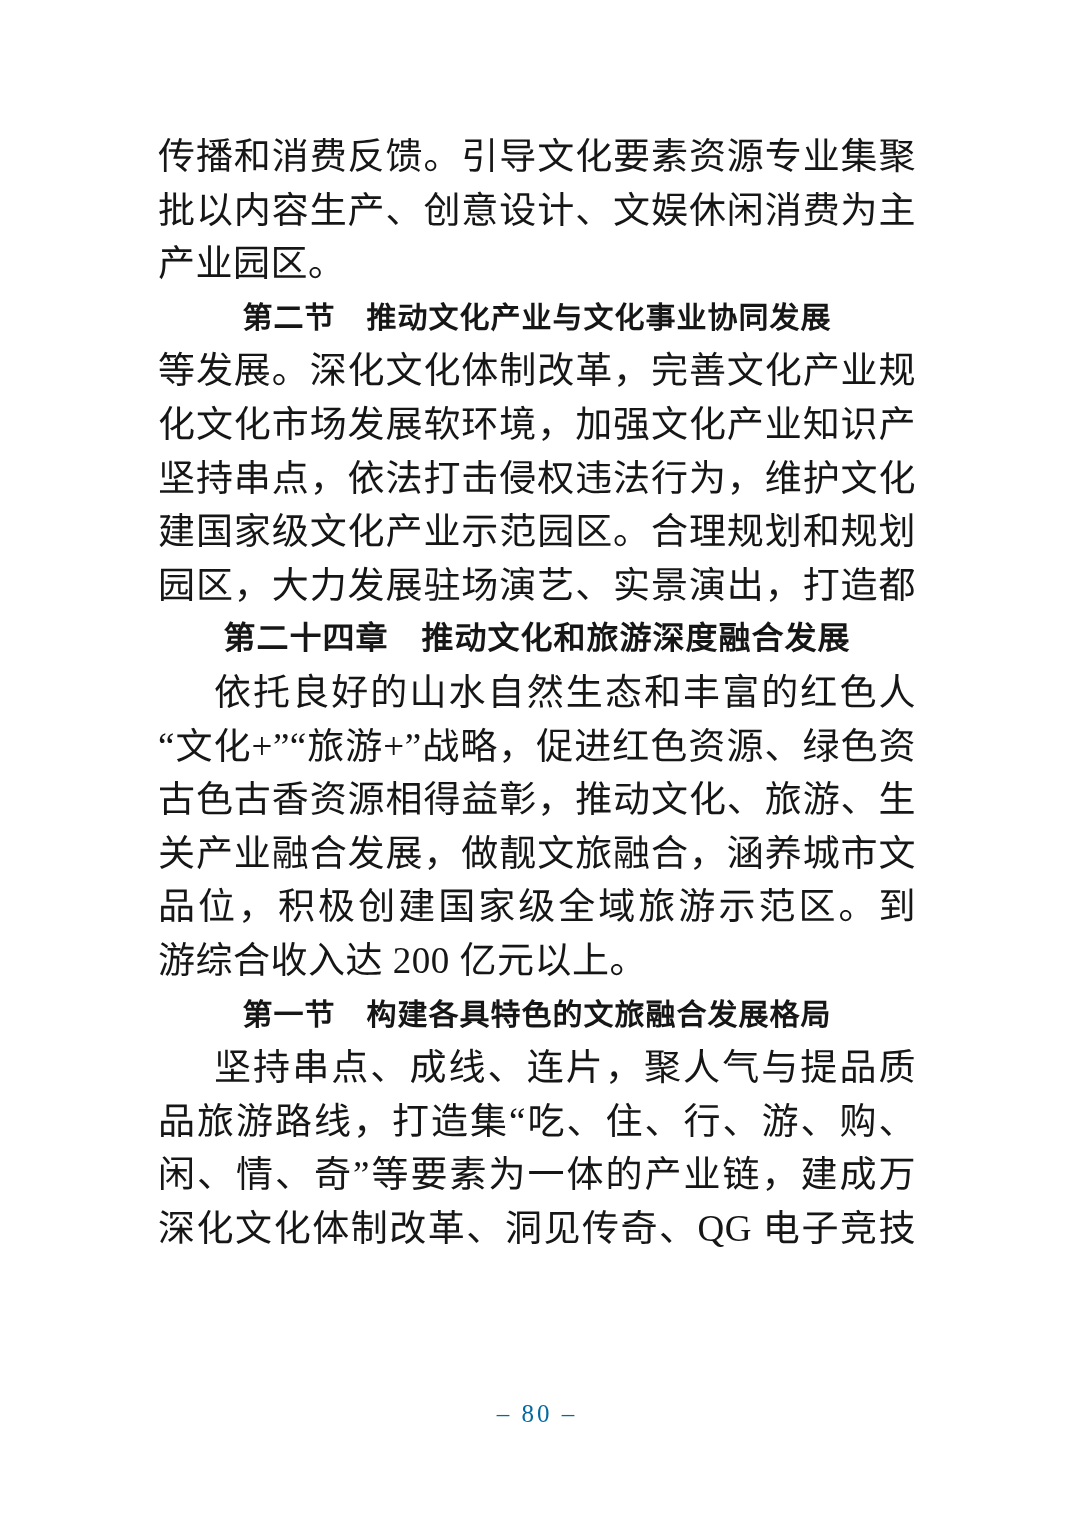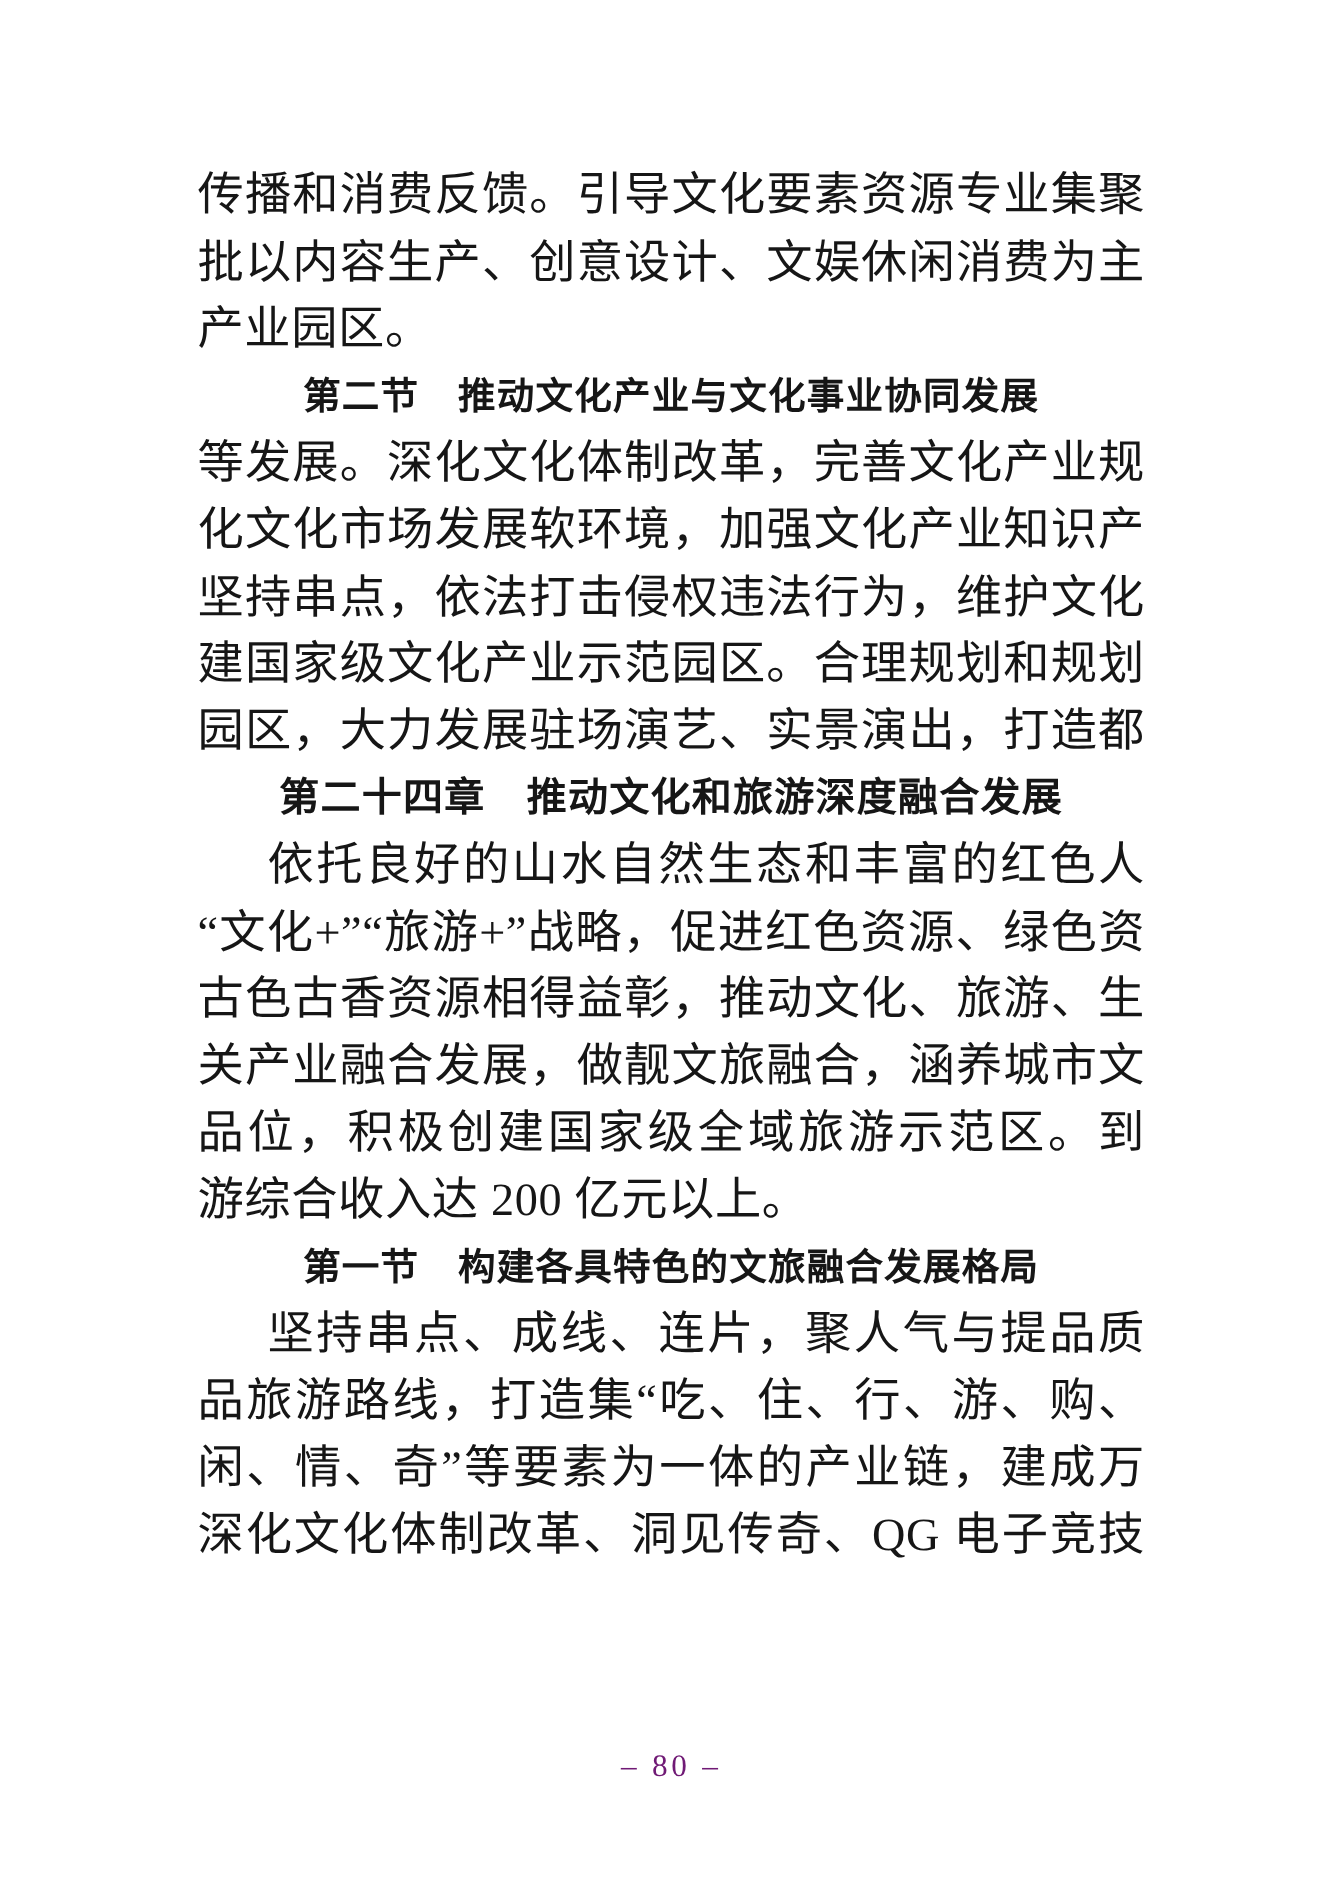--- a/index.html
+++ b/index.html
@@ -51,21 +51,21 @@
     font-family: "Liberation Sans", "DejaVu Sans", sans-serif;
   }
   .footer {
     position: absolute;
     left: 0;
     right: 0;
     top: 1396px;
     text-align: center;
     font-size: 25px;
     line-height: 36px;
-    color: #701a75;
+    color: #0369a1;
     letter-spacing: 3px;
     font-family: "Liberation Serif", "DejaVu Serif", serif;
   }
 </style>
 </head>
 <body>
 
 <div class="page">
   <div class="content">
       <div class="line">传播和消费反馈。引导文化要素资源专业集聚发展，建设一</div>

